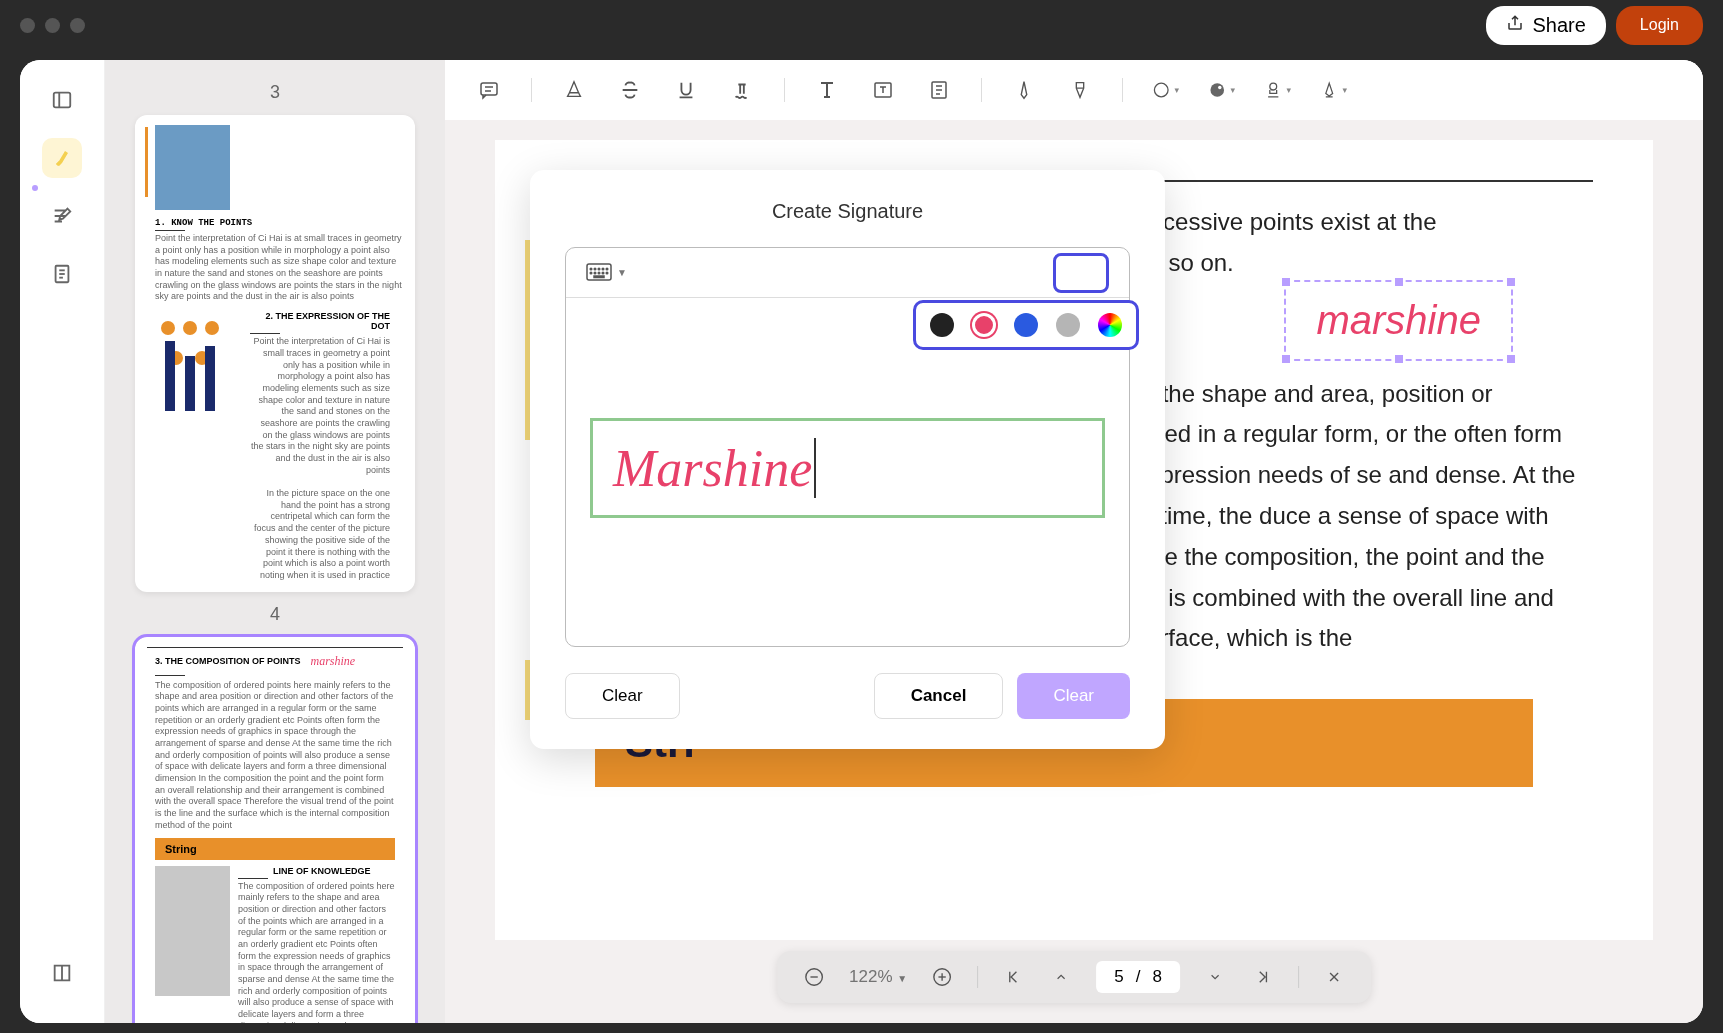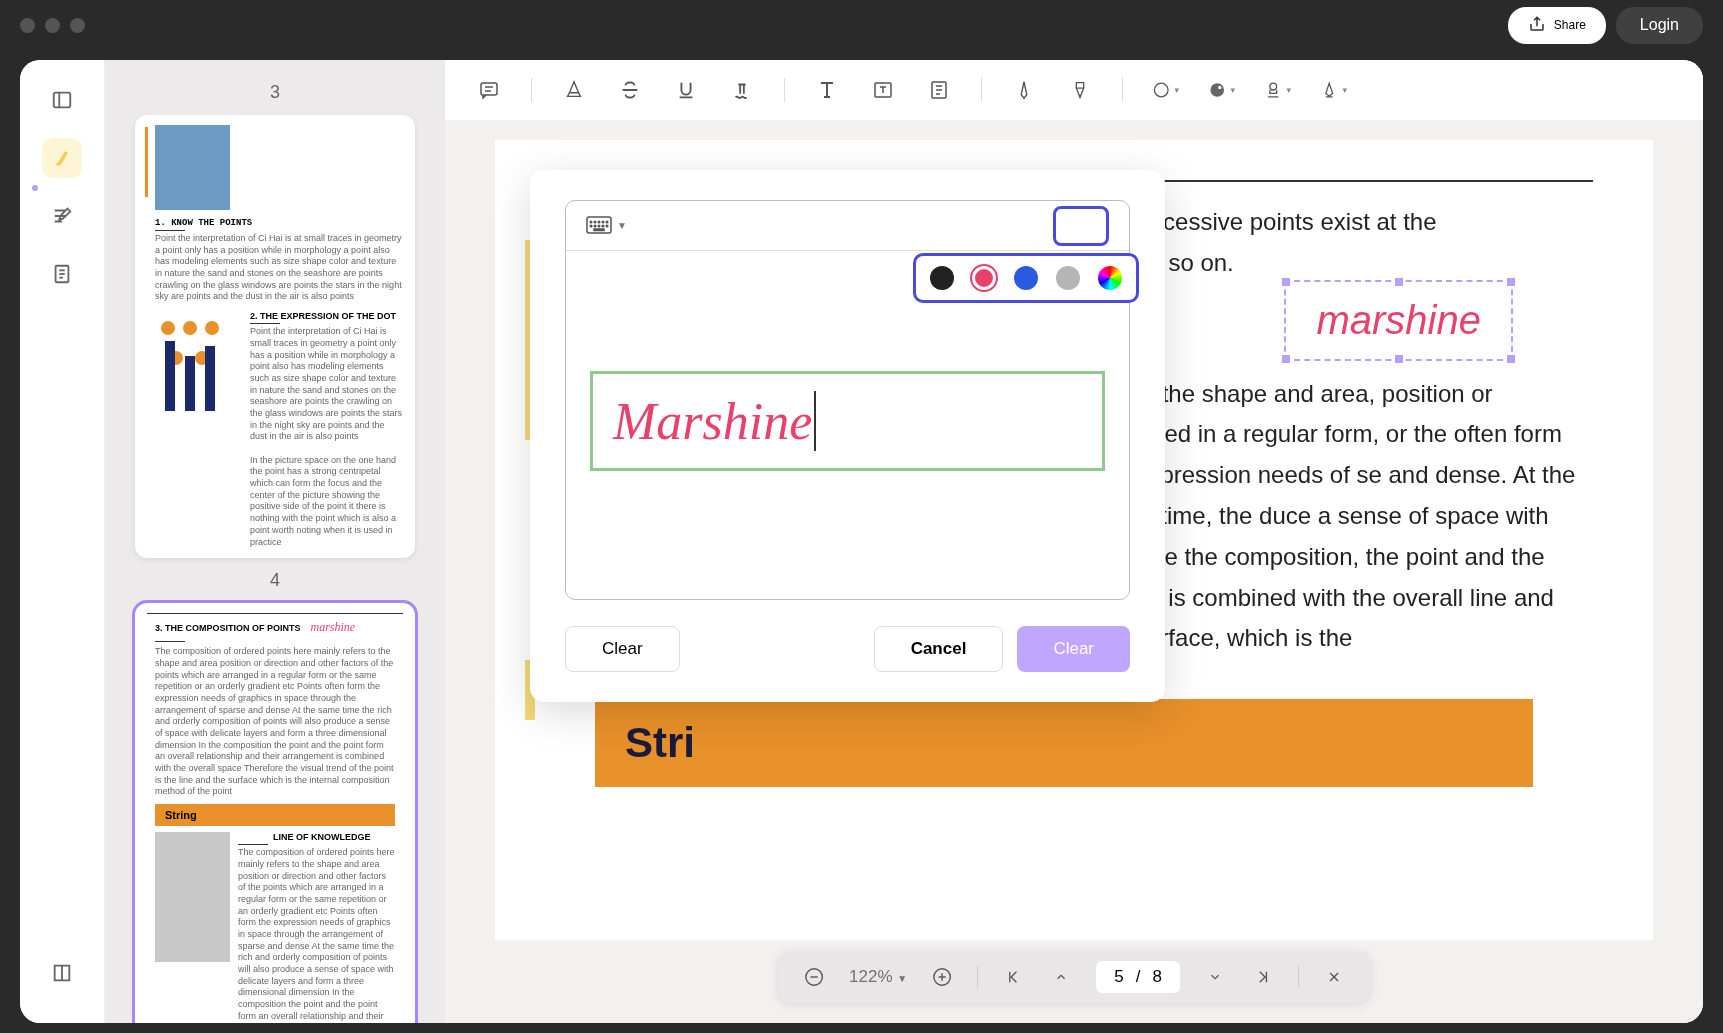--- a/index.html
+++ b/index.html
@@ -3,22 +3,22 @@
 <meta charset="utf-8">
 <style>
 * { margin: 0; padding: 0; box-sizing: border-box; font-family: -apple-system, BlinkMacSystemFont, "Segoe UI", sans-serif; }
 body { background: #2a2a2a; width: 1723px; height: 1033px; overflow: hidden; position: relative; }
 
 
 .titlebar { height: 50px; background: #2a2a2a; display: flex; align-items: center; padding: 0 20px; }
 .traffic-lights { display: flex; gap: 10px; }
 .tl { width: 15px; height: 15px; border-radius: 50%; background: #555; }
 .titlebar-right { margin-left: auto; display: flex; gap: 10px; }
-.share-btn { background: #fff; border: none; border-radius: 18px; padding: 8px 20px; font-size: 12px; display: flex; align-items: center; gap: 8px; cursor: pointer; }
-.login-btn { background: #404040; color: #fff; border: none; border-radius: 18px; padding: 8px 24px; font-size: 16px; cursor: pointer; }
+.share-btn { background: #fff; border: none; border-radius: 18px; padding: 8px 20px; font-size: 20px; display: flex; align-items: center; gap: 8px; cursor: pointer; }
+.login-btn { background: #c2410c; color: #fff; border: none; border-radius: 18px; padding: 8px 24px; font-size: 16px; cursor: pointer; }
 
 
 .app { position: absolute; top: 60px; left: 20px; right: 20px; bottom: 10px; background: #fff; border-radius: 20px; display: flex; overflow: hidden; }
 
 
 .left-rail { width: 85px; background: #fff; display: flex; flex-direction: column; align-items: center; padding-top: 20px; gap: 18px; border-right: 1px solid #f0f0f0; position: relative; }
 .rail-btn { width: 40px; height: 40px; border-radius: 10px; display: flex; align-items: center; justify-content: center; cursor: pointer; }
 .rail-btn.active { background: #fef5d4; }
 .rail-dot { position: absolute; left: 12px; top: 125px; width: 6px; height: 6px; background: #b89eff; border-radius: 50%; }
 .rail-bottom { margin-top: auto; margin-bottom: 30px; }
@@ -139,21 +139,21 @@
     <div class="thumb">
       <div class="thumb-accent"></div>
       <div style="display:flex; gap:8px; margin-left:8px;">
         <div class="thumb-img" style="width:75px; height:85px;"></div>
       </div>
       <div style="margin:8px 0 0 8px;">
         <div style="font-weight:700; font-size:9px;font-family:Liberation Mono, monospace;">1. KNOW THE POINTS</div>
         <div style="border-top:1px solid #333; width:30px; margin:2px 0;"></div>
         <div class="thumb-body">Point the interpretation of Ci Hai is at small traces in geometry a point only has a position while in morphology a point also has modeling elements such as size shape color and texture in nature the sand and stones on the seashore are points crawling on the glass windows are points the stars in the night sky are points and the dust in the air is also points</div>
       </div>
-      <div style="display:flex; gap:20px; margin:8px 0 0 8px;">
+      <div style="display:flex; gap:20px; margin:8px 13px 0 8px;text-align:right;">
         <div style="width:75px; position:relative;">
           <div style="position:absolute; width:14px; height:14px; background:#e8902a; border-radius:50%; left:6px; top:10px;"></div>
           <div style="position:absolute; width:14px; height:14px; background:#e8902a; border-radius:50%; left:28px; top:10px;"></div>
           <div style="position:absolute; width:14px; height:14px; background:#e8902a; border-radius:50%; left:50px; top:10px;"></div>
           <div style="position:absolute; width:14px; height:14px; background:#e8902a; border-radius:50%; left:14px; top:40px;"></div>
           <div style="position:absolute; width:14px; height:14px; background:#e8902a; border-radius:50%; left:40px; top:40px;"></div>
           <div style="position:absolute; width:10px; height:70px; background:#1a2a6b; left:10px; top:30px;"></div>
           <div style="position:absolute; width:10px; height:55px; background:#1a2a6b; left:30px; top:45px;"></div>
           <div style="position:absolute; width:10px; height:65px; background:#1a2a6b; left:50px; top:35px;"></div>
         </div>
@@ -340,20 +340,21 @@
           <svg width="16" height="16" viewBox="0 0 24 24" fill="none" stroke="currentColor" stroke-width="2">
             <line x1="6" y1="6" x2="18" y2="18"></line>
             <line x1="6" y1="18" x2="18" y2="6"></line>
           </svg>
         </div>
     </div>
   </div>
 </div>
 
 <div class="modal">
+  <div class="modal-title">Create Signature</div>
   <div class="sig-canvas">
     <div class="sig-toolbar">
       <div class="kbd-btn">
         <svg width="26" height="20" viewBox="0 0 26 20" fill="none" stroke="#555" stroke-width="1.5">
             <rect x="1" y="1" width="24" height="16" rx="2"></rect>
             <circle cx="5" cy="6" r="0.8" fill="#555"></circle>
             <circle cx="9" cy="6" r="0.8" fill="#555"></circle>
             <circle cx="13" cy="6" r="0.8" fill="#555"></circle>
             <circle cx="17" cy="6" r="0.8" fill="#555"></circle>
             <circle cx="21" cy="6" r="0.8" fill="#555"></circle>

